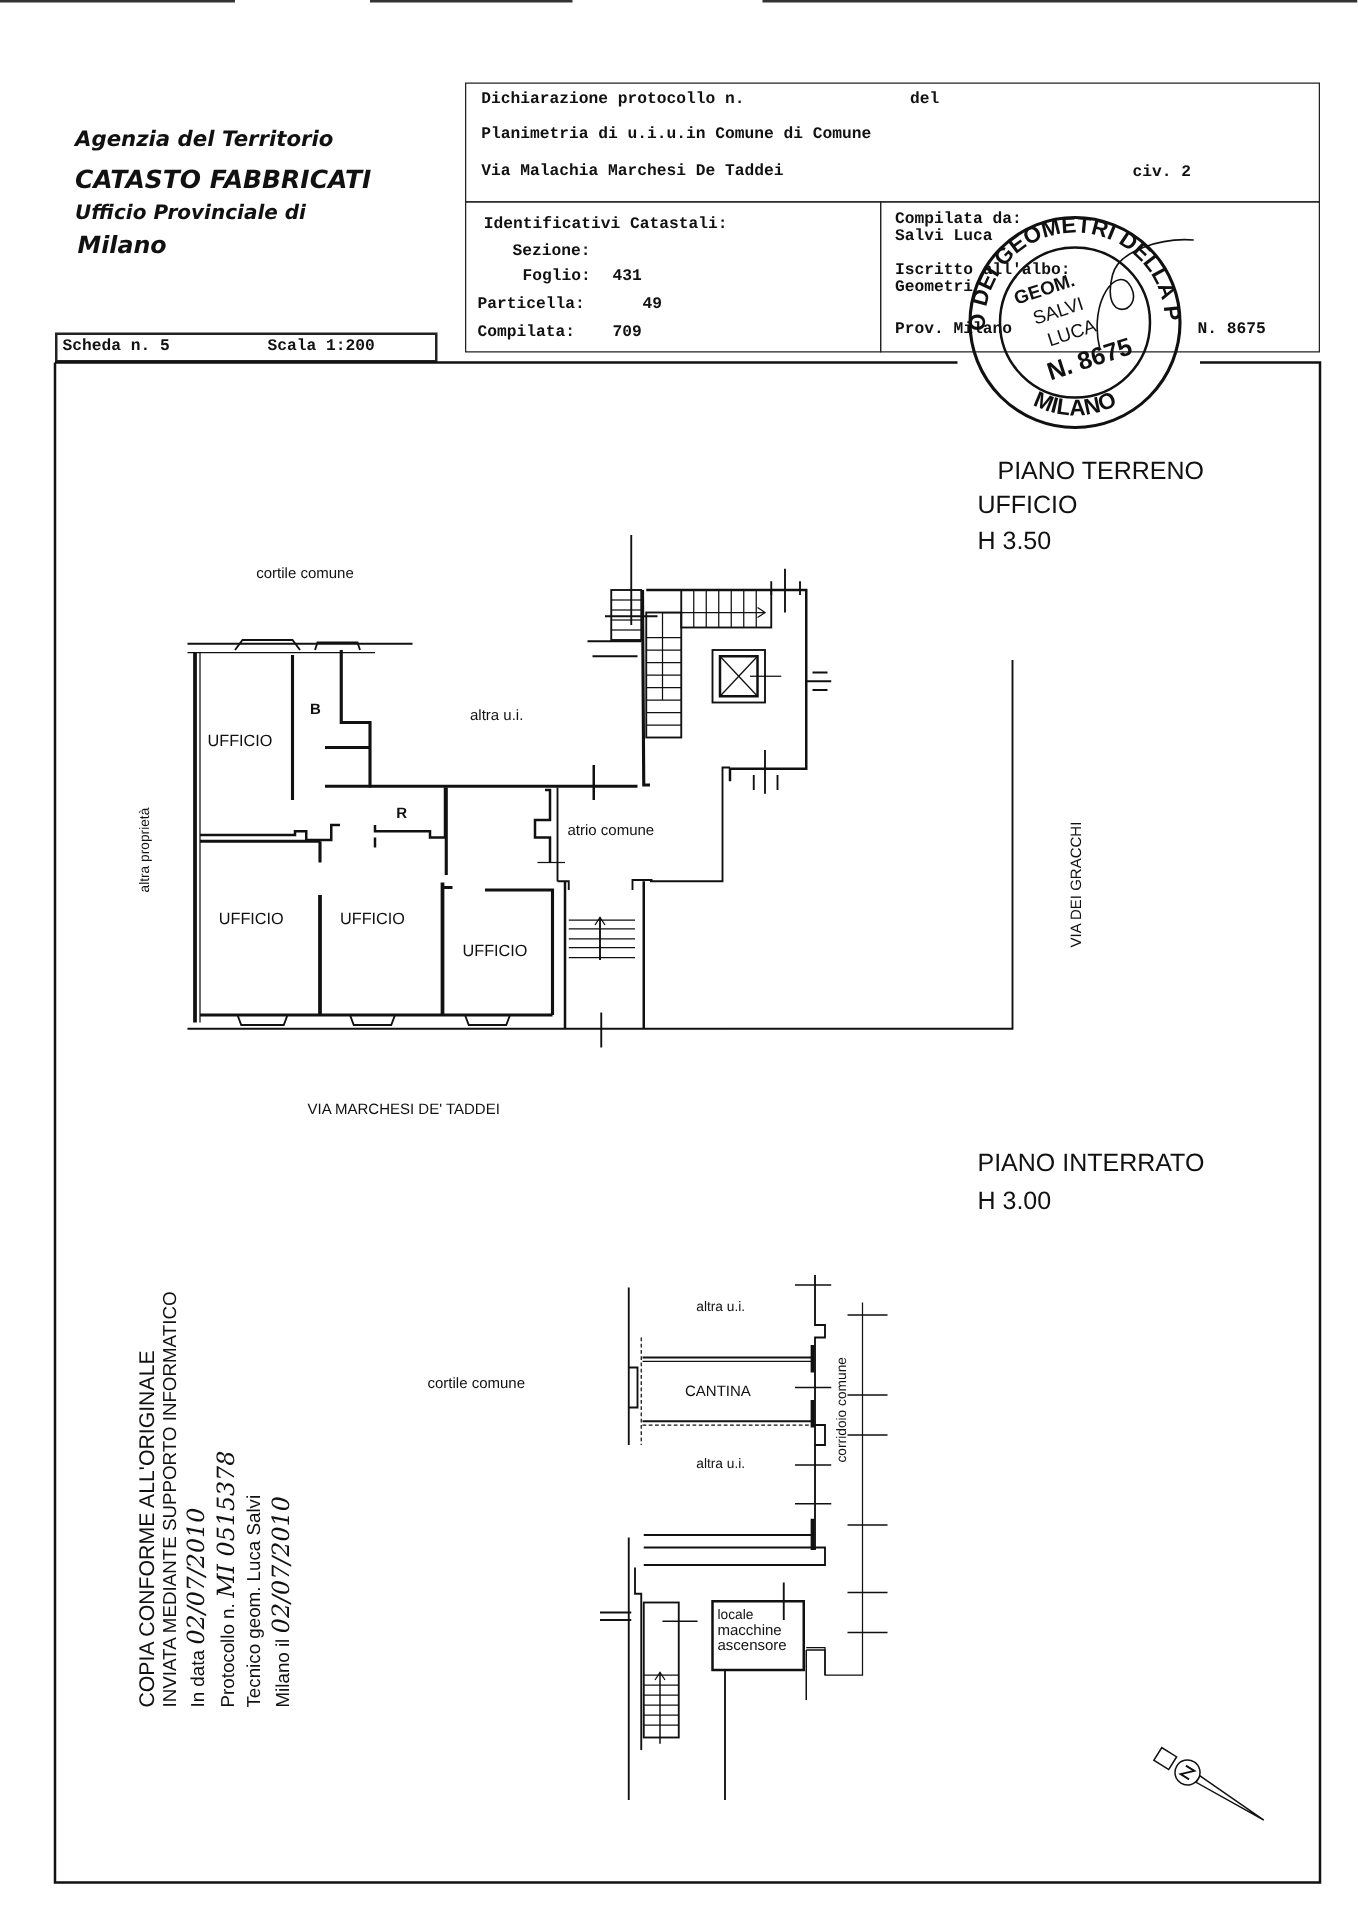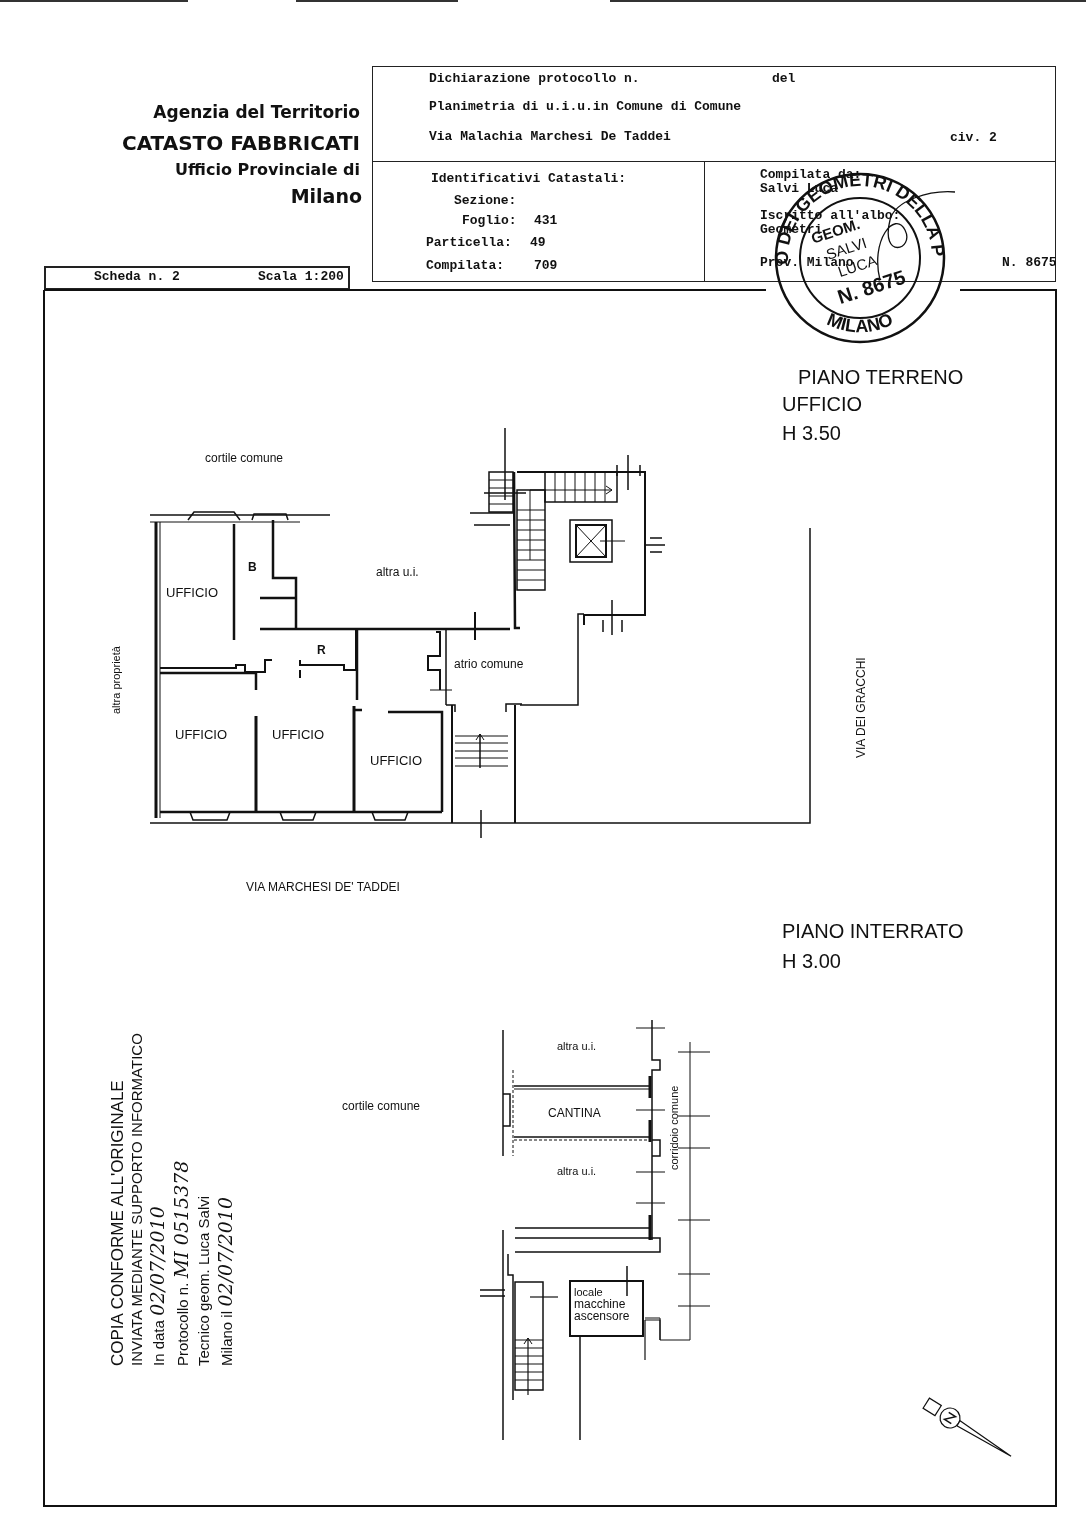--- a/index.html
+++ b/index.html
@@ -1,56 +1,56 @@
 <!DOCTYPE html>
 <html><head>
 <meta charset="utf-8">
 <style>
   html,body{margin:0;padding:0;background:#fff;}
   body{width:1086px;height:1536px;position:relative;overflow:hidden;font-family:"Liberation Sans",sans-serif;color:#111;}
-  .abs{position:absolute;margin-left:44px;}
+  .abs{position:absolute;}
   .mono{font-family:"Liberation Mono","DejaVu Sans Mono",monospace;font-weight:bold;font-size:13px;}
   .top-rule{position:absolute;top:0;height:2px;background:#333;}
-  .agency{position:absolute;left:60px;width:300px;text-align:right;font-family:"DejaVu Sans","Liberation Sans",sans-serif;font-weight:bold;}
+  .agency{position:absolute;left:60px;width:300px;text-align:left;font-family:"DejaVu Sans","Liberation Sans",sans-serif;font-weight:bold;font-style:italic;}
   .boxline{position:absolute;border:1.5px solid #222;box-sizing:border-box;}
   .sans-label{position:absolute;font-family:"Liberation Sans",sans-serif;white-space:nowrap;}
   svg{position:absolute;left:0;top:0;}
   .vtext{position:absolute;white-space:nowrap;transform-origin:left top;transform:rotate(-90deg);}
   .hand{font-family:"DejaVu Serif",serif;font-style:italic;font-size:19px;}
 </style>
 </head>
 <body>
 
 <div class="top-rule" style="left:0;width:188px;"></div>
 <div class="top-rule" style="left:296px;width:162px;"></div>
 <div class="top-rule" style="left:610px;width:476px;"></div>
 
 <div class="agency" style="top:102px;font-size:17px;">Agenzia del Territorio</div>
 <div class="agency" style="top:131px;font-size:20px;">CATASTO FABBRICATI</div>
 <div class="agency" style="top:160px;font-size:16px;">Ufficio Provinciale di</div>
 <div class="agency" style="top:185px;font-size:19px;left:62px;">Milano</div>
 
 <div class="boxline" style="left:44px;top:266px;width:306px;height:24px;border-width:2px;"></div>
-<span class="abs mono" style="left:50px;top:269px;">Scheda n. 2</span>
+<span class="abs mono" style="left:50px;top:269px;">Scheda n. 5</span>
 <span class="abs mono" style="left:214px;top:269px;">Scala 1:200</span>
 
 <div class="boxline" style="left:372px;top:66px;width:684px;height:96px;"></div>
 <span class="abs mono" style="left:385px;top:71px;">Dichiarazione protocollo n.</span>
 <span class="abs mono" style="left:728px;top:71px;">del</span>
 <span class="abs mono" style="left:385px;top:99px;">Planimetria di u.i.u.in Comune di Comune</span>
 <span class="abs mono" style="left:385px;top:129px;">Via Malachia Marchesi De Taddei</span>
 <span class="abs mono" style="left:906px;top:130px;">civ. 2</span>
 
 <div class="boxline" style="left:372px;top:161px;width:333px;height:121px;"></div>
 <span class="abs mono" style="left:387px;top:171px;">Identificativi Catastali:</span>
 <span class="abs mono" style="left:410px;top:193px;">Sezione:</span>
 <span class="abs mono" style="left:418px;top:213px;">Foglio:</span>
 <span class="abs mono" style="left:490px;top:213px;">431</span>
 <span class="abs mono" style="left:382px;top:235px;">Particella:</span>
-<span class="abs mono" style="left:486px;top:235px;font-family:Liberation Mono, monospace;">49</span>
+<span class="abs mono" style="left:514px;top:235px;font-family:Liberation Mono, monospace;">49</span>
 <span class="abs mono" style="left:382px;top:258px;">Compilata:</span>
 <span class="abs mono" style="left:490px;top:258px;">709</span>
 
 <div class="boxline" style="left:704px;top:161px;width:352px;height:121px;"></div>
 <span class="abs mono" style="left:716px;top:167px;">Compilata da:</span>
 <span class="abs mono" style="left:716px;top:181px;">Salvi Luca</span>
 <span class="abs mono" style="left:716px;top:208px;">Iscritto all'albo:</span>
 <span class="abs mono" style="left:716px;top:222px;">Geometri</span>
 <span class="abs mono" style="left:716px;top:255px;">Prov. Milano</span>
 <span class="abs mono" style="left:958px;top:255px;">N.  8675</span>

